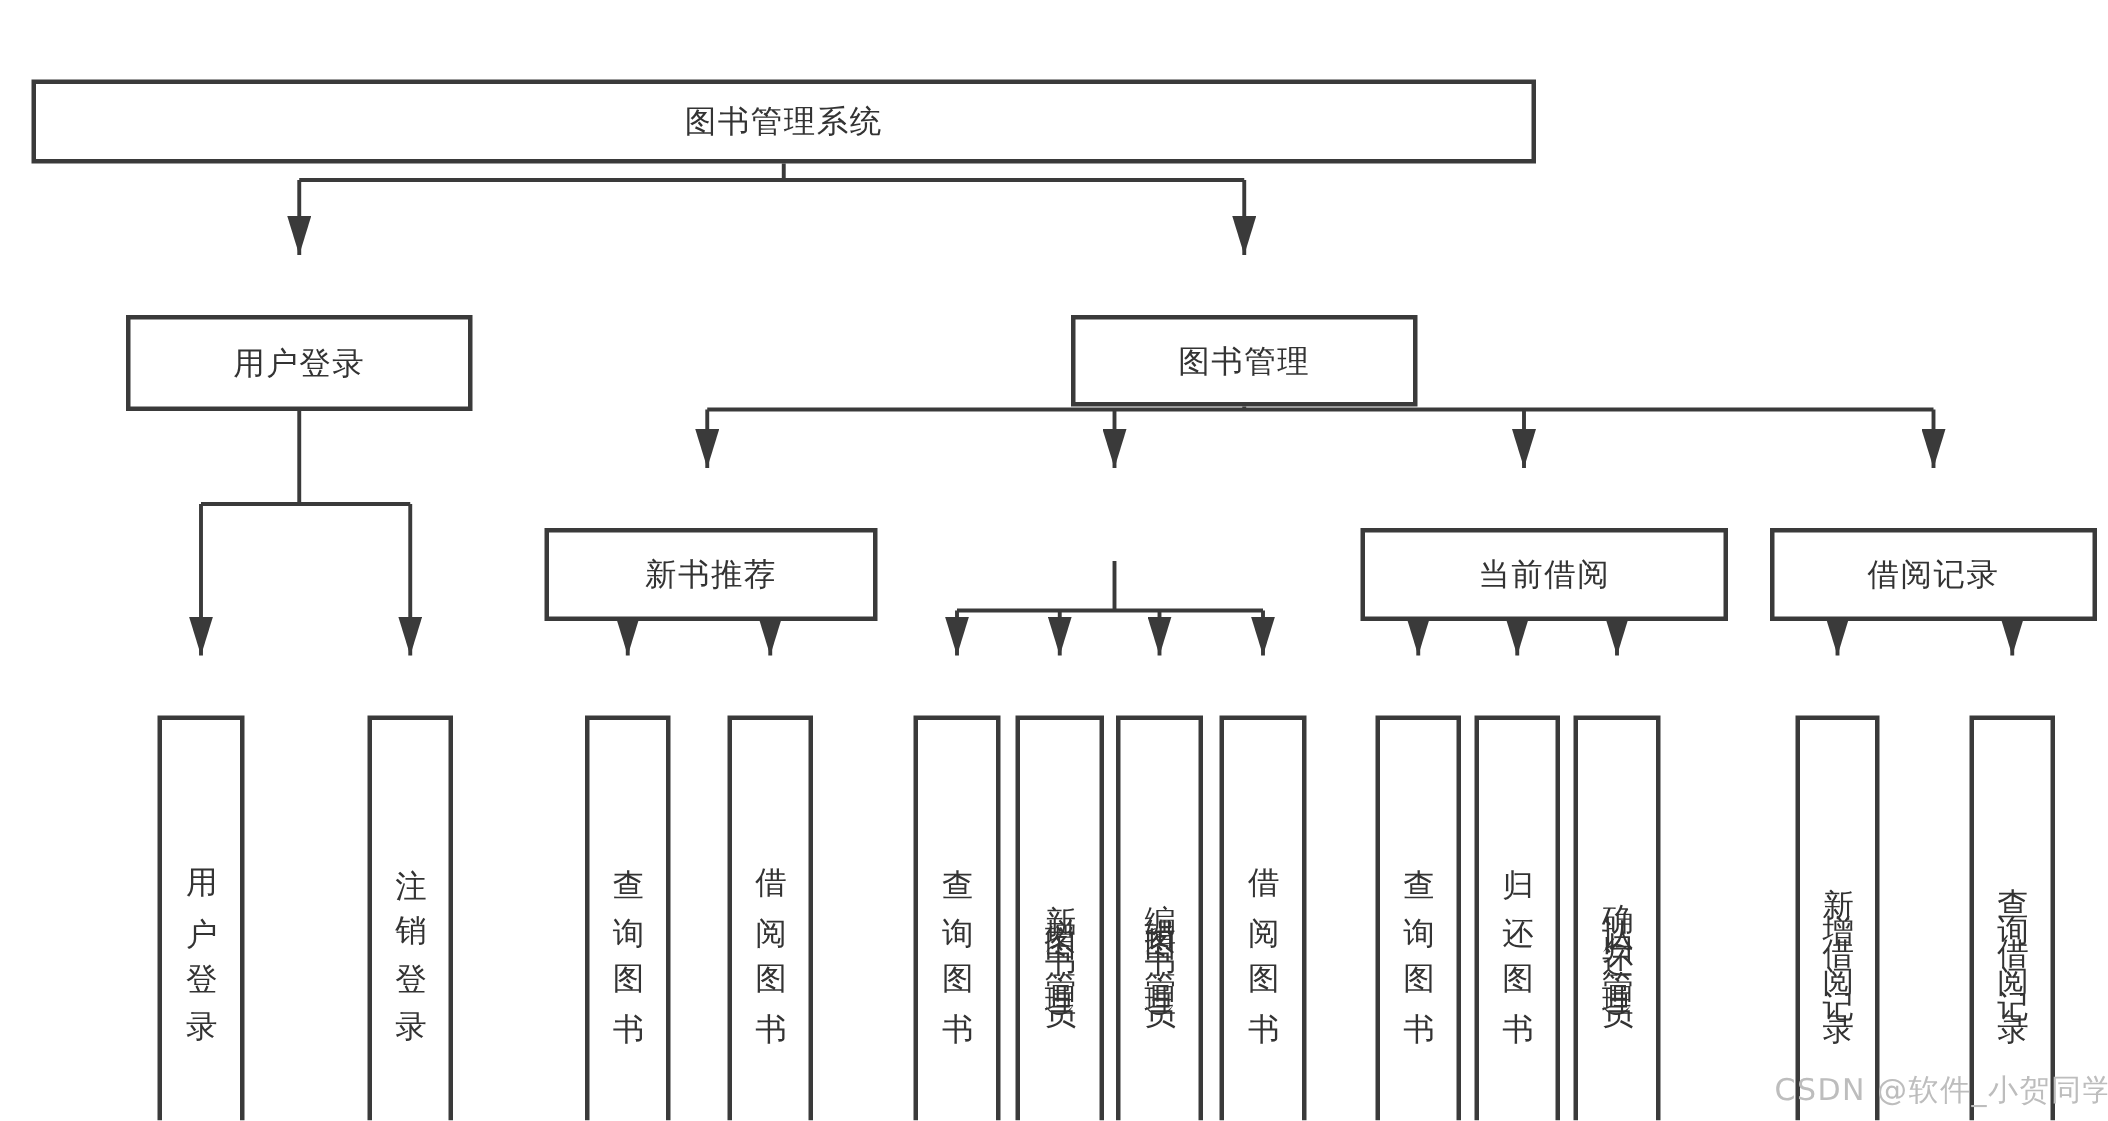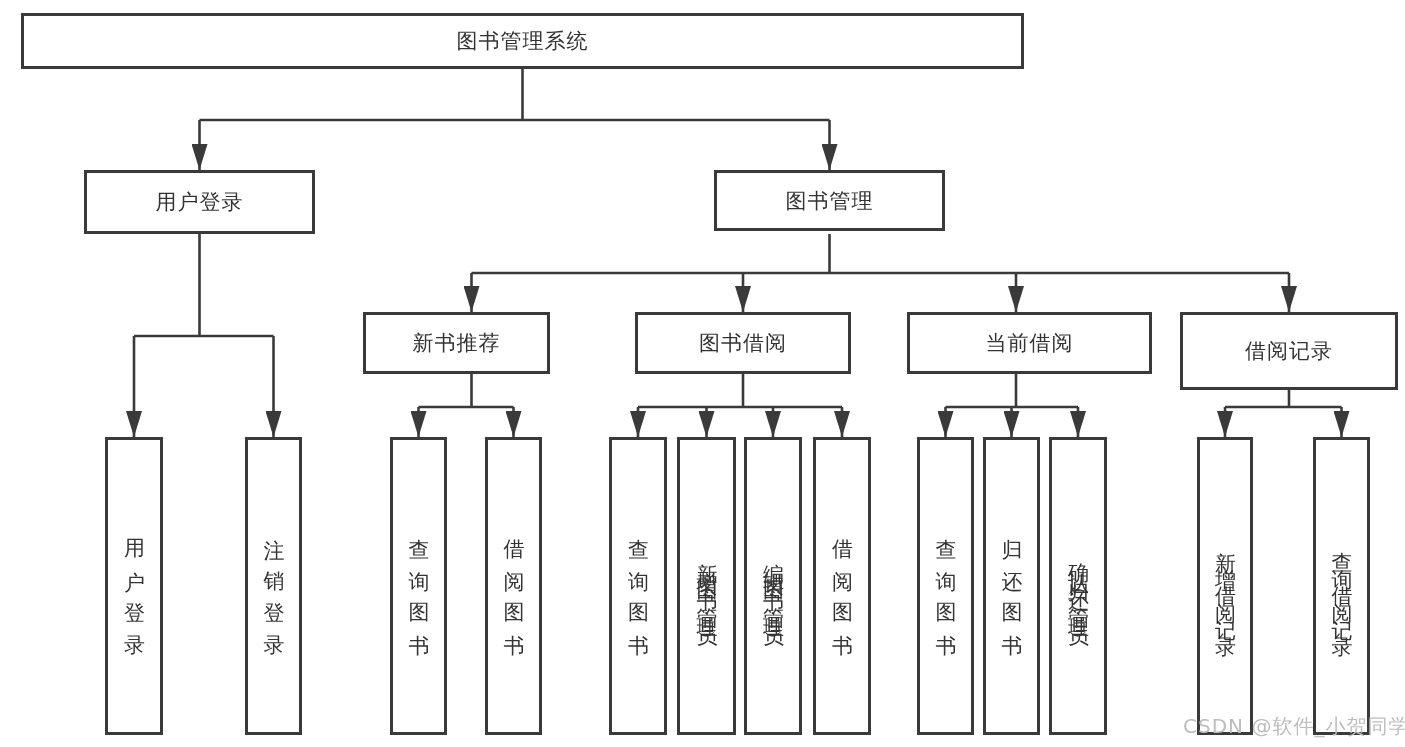--- a/index.html
+++ b/index.html
@@ -24,20 +24,21 @@
   .box {
     position: absolute;
     background: #ffffff;
     border: 3px solid #3a3a3a;
     box-sizing: border-box;
     display: flex;
     align-items: center;
     justify-content: center;
     color: #333333;
     z-index: 2;
+    margin-top: 40px;
   }
   .box.h {
     font-size: 21px;
     letter-spacing: 1px;
     white-space: nowrap;
   }
   .box.v {
     font-size: 21px;
   }
   .box.v .vtext {
@@ -106,24 +107,23 @@
       <line x1="1225" y1="407" x2="1225" y2="437" marker-end="url(#arrow)"></line>
       <line x1="1341.5" y1="407" x2="1341.5" y2="437" marker-end="url(#arrow)"></line>
     </g>
   </svg>
 
   <div class="box h" style="left:21px; top:13px; width:1003px; height:56px;">图书管理系统</div>
 
   <div class="box h" style="left:84px; top:170px; width:231px; height:64px;">用户登录</div>
   <div class="box h" style="left:714px; top:170px; width:231px; height:61px;">图书管理</div>
 
-  <div class="box h" style="left:363px; top:312px; width:187px; height:62px;">新书推荐</div>
-  <div class="box h" style="left:635px; top:312px; width:216px; height:62px;">图书借阅</div>
+  <div class="box h" style="left:363px; top:312px; width:222px; height:62px;">新书推荐</div>
   <div class="box h" style="left:907px; top:312px; width:245px; height:62px;">当前借阅</div>
-  <div class="box h" style="left:1180px; top:312px; width:218px; height:78px;text-align:right;">借阅记录</div>
+  <div class="box h" style="left:1180px; top:312px; width:218px; height:62px;text-align:right;">借阅记录</div>
 
   <div class="box v sparse" style="left:105px; top:437px; width:58px; height:298px;">
     <span class="vtext">用户登录</span>
   </div>
   <div class="box v sparse" style="left:245px; top:437px; width:57px; height:298px;">
     <span class="vtext">注销登录</span>
   </div>
 
   <div class="box v sparse" style="left:390px; top:437px; width:57px; height:298px;">
     <span class="vtext">查询图书</span>

